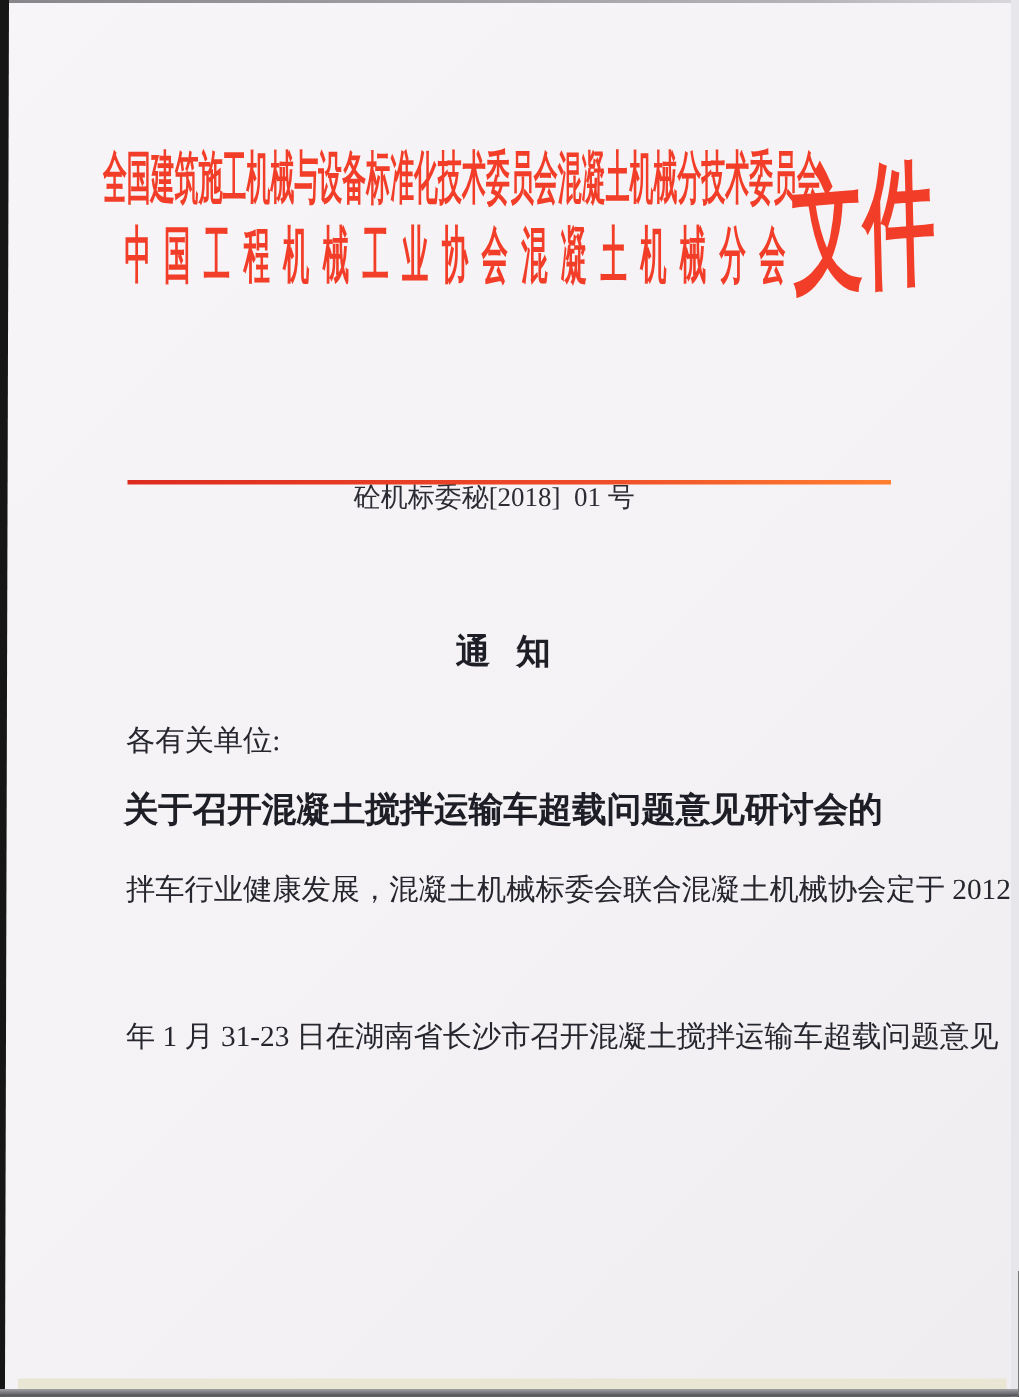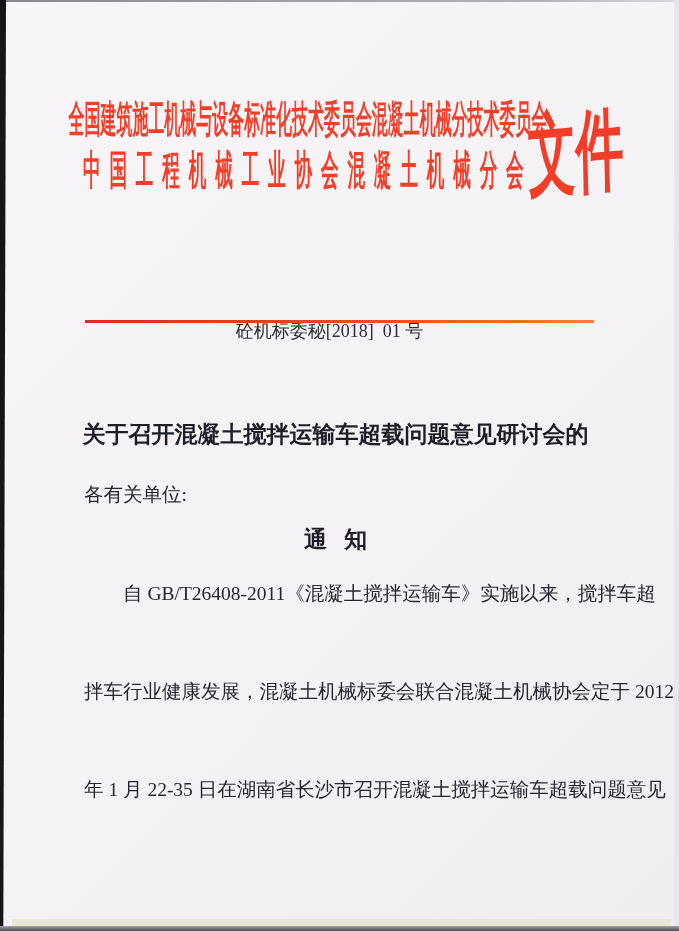--- a/index.html
+++ b/index.html
@@ -61,29 +61,28 @@
   </div>
   <div class="doc-mark">文件</div>
 
   <div class="doc-numbers">
     <div>砼机标委秘[2018]  01 号</div>
   </div>
 
   <div class="red-rule"></div>
 
   <div class="title">
+    <div>通   知</div>
     <div>关于召开混凝土搅拌运输车超载问题意见研讨会的</div>
-    <div>通   知</div>
   </div>
 
   <div class="body-block">
     <div class="ln">各有关单位:</div>
-    <div class="ln indent">自 GB/T26408-2011《混凝土搅拌运输车》实施以来，搅拌车超</div>
     <div class="ln">拌车行业健康发展，混凝土机械标委会联合混凝土机械协会定于 2012</div>
-    <div class="ln">年 1 月 22-35 日在湖南省长沙市召开混凝土搅拌运输车超载问题意见</div>
+    <div class="ln">年 1 月 31-23 日在湖南省长沙市召开混凝土搅拌运输车超载问题意见</div>
     
     
     
     
     
     
     
     
     
     

